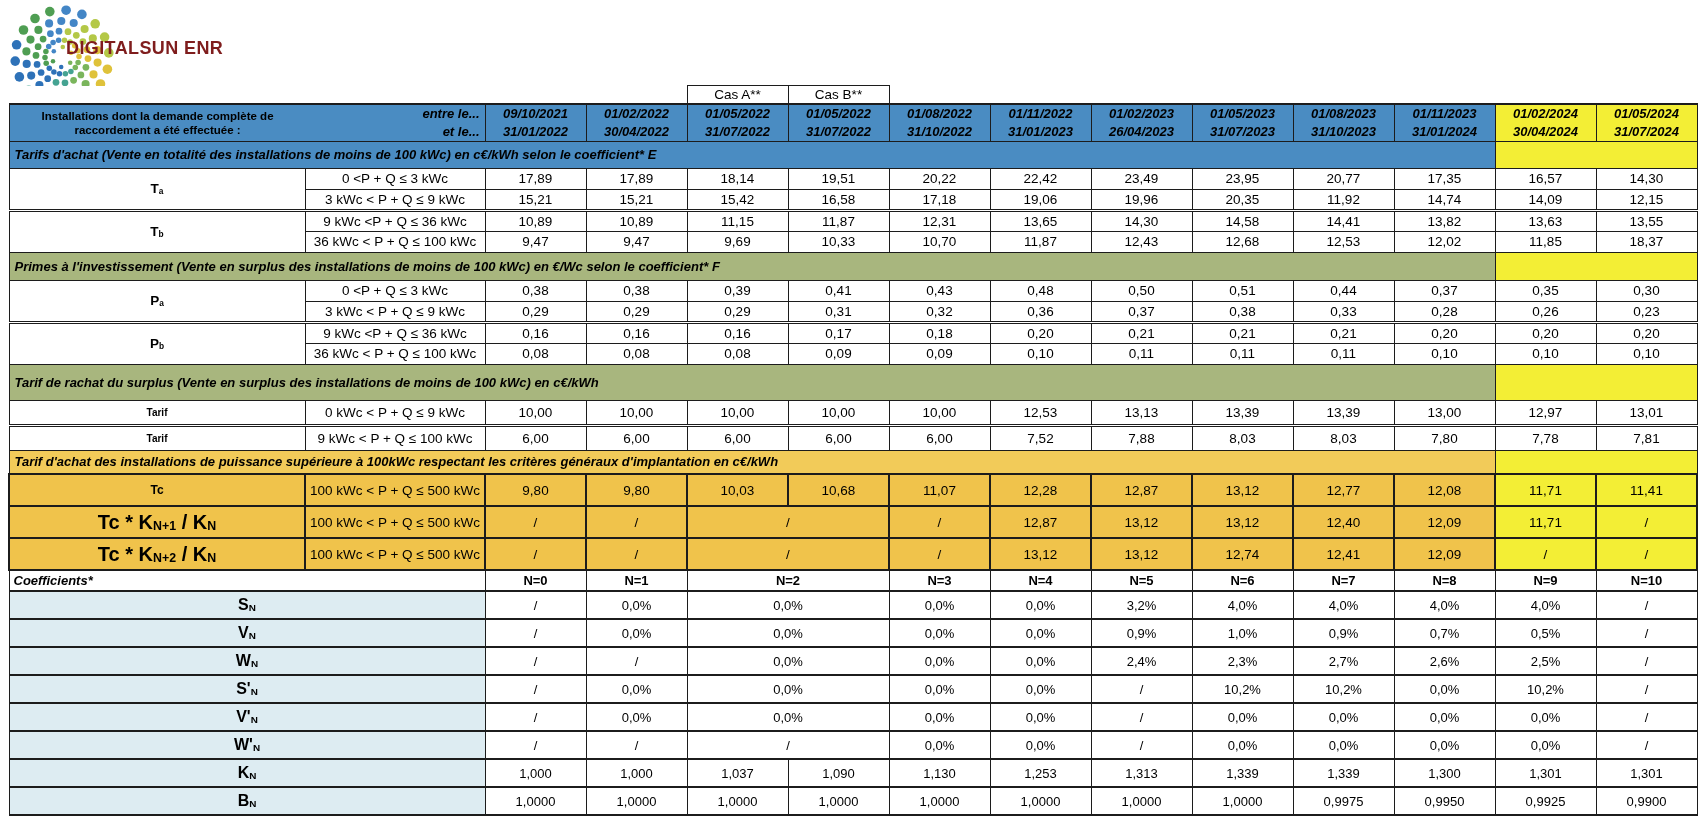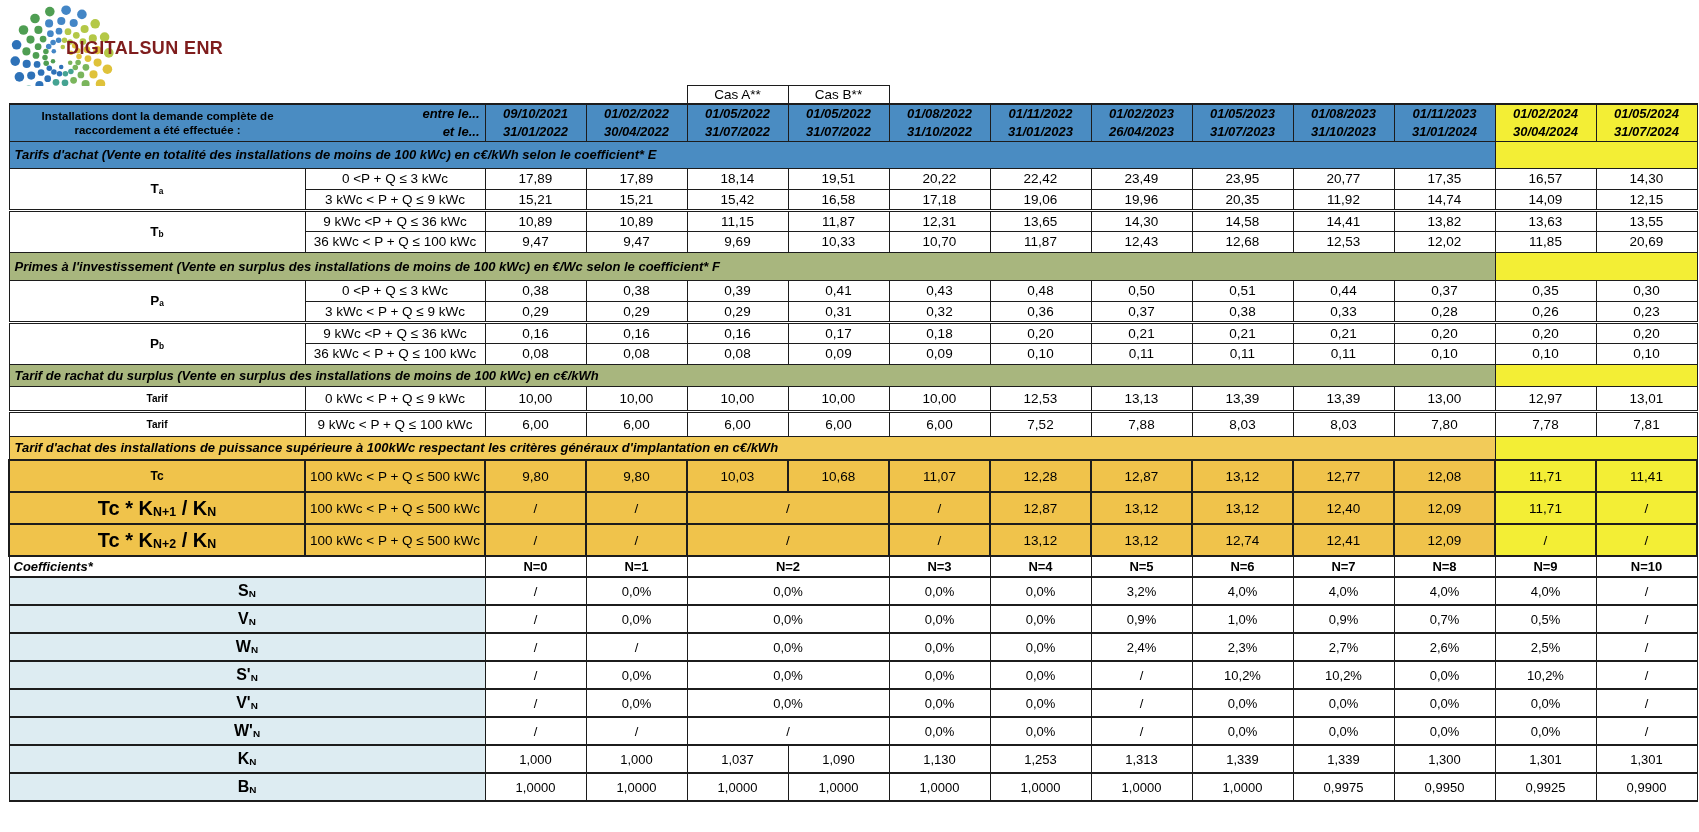--- a/index.html
+++ b/index.html
@@ -279,21 +279,21 @@
           <td class="val" colspan="1">9,47</td>
           <td class="val" colspan="1">9,69</td>
           <td class="val" colspan="1">10,33</td>
           <td class="val" colspan="1">10,70</td>
           <td class="val" colspan="1">11,87</td>
           <td class="val" colspan="1">12,43</td>
           <td class="val" colspan="1">12,68</td>
           <td class="val" colspan="1">12,53</td>
           <td class="val" colspan="1">12,02</td>
           <td class="val" colspan="1">11,85</td>
-          <td class="val last" colspan="1">20,69</td>
+          <td class="val last" colspan="1">18,37</td>
         </tr>
         <tr class="band" style="height: 28px;">
           <td class="bg-olive first" colspan="12">Primes à l'investissement (Vente en surplus des installations de moins de 100 kWc) en €/Wc  selon le coefficient* F</td>
           <td class="yl last" colspan="2"></td>
         </tr>
         <tr style="height: 21px;">
           <td class="lab first" rowspan="2"><span>P</span><span class="sb">a</span></td>
           <td class="rng">0 &lt;P + Q ≤ 3 kWc</td>
           <td class="val" colspan="1">0,38</td>
           <td class="val" colspan="1">0,38</td>
@@ -347,21 +347,21 @@
           <td class="val" colspan="1">0,09</td>
           <td class="val" colspan="1">0,09</td>
           <td class="val" colspan="1">0,10</td>
           <td class="val" colspan="1">0,11</td>
           <td class="val" colspan="1">0,11</td>
           <td class="val" colspan="1">0,11</td>
           <td class="val" colspan="1">0,10</td>
           <td class="val" colspan="1">0,10</td>
           <td class="val last" colspan="1">0,10</td>
         </tr>
-        <tr class="band" style="height: 22px; margin-top: 16px;">
+        <tr class="band" style="height: 36px; margin-top: 16px;">
           <td class="bg-olive first" colspan="12">Tarif de rachat du surplus (Vente en surplus des installations de moins de 100 kWc) en c€/kWh</td>
           <td class="yl last" colspan="2"></td>
         </tr>
         <tr style="height: 25px;">
           <td class="lab mid first" rowspan="1"><span>Tarif</span></td>
           <td class="rng">0 kWc &lt; P + Q ≤ 9 kWc</td>
           <td class="val" colspan="1">10,00</td>
           <td class="val" colspan="1">10,00</td>
           <td class="val" colspan="1">10,00</td>
           <td class="val" colspan="1">10,00</td>

